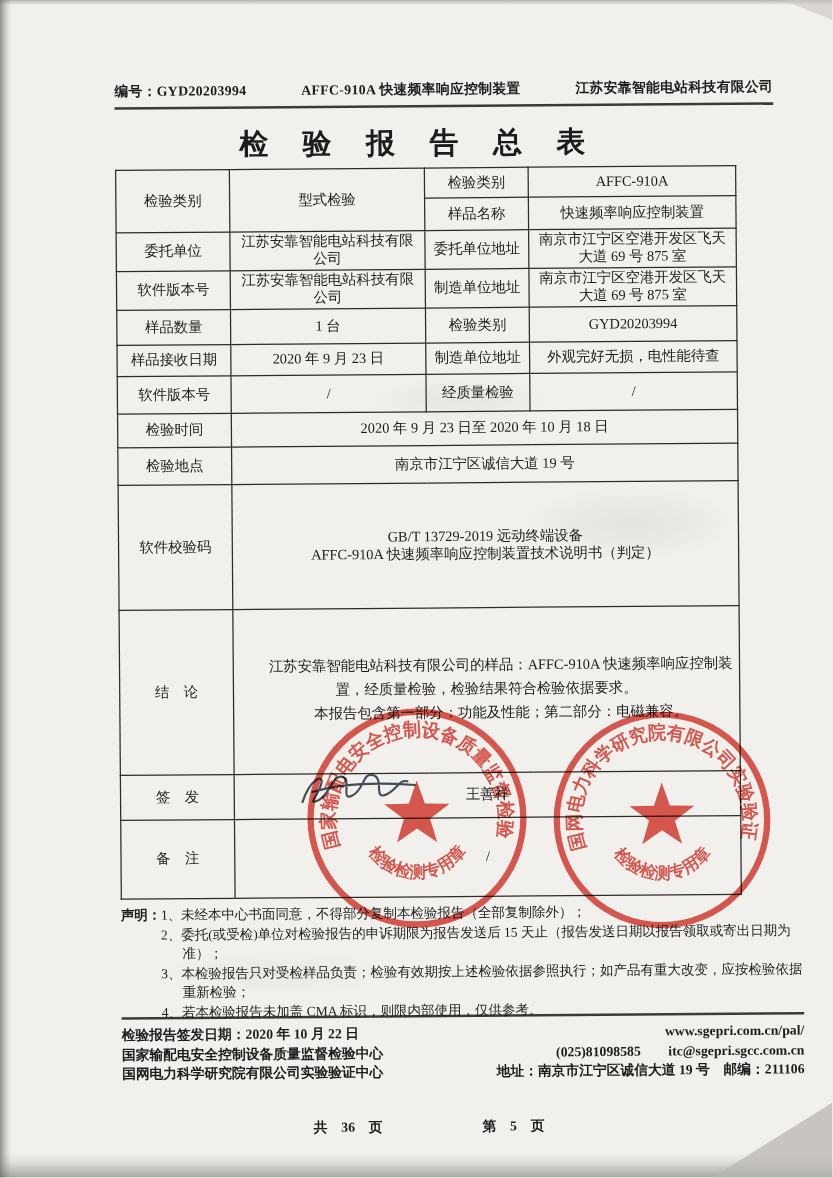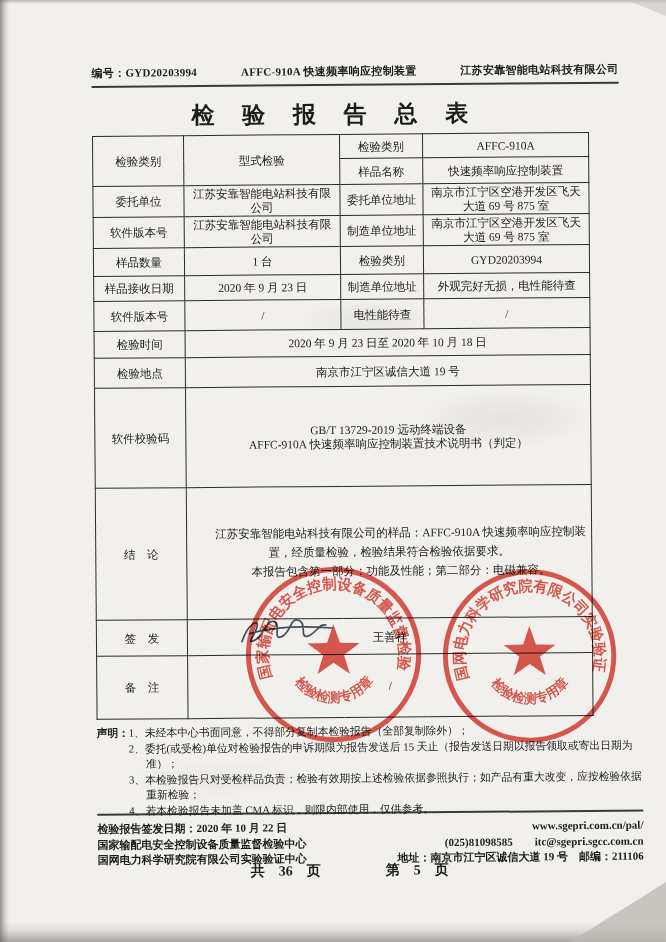--- a/index.html
+++ b/index.html
@@ -46,21 +46,21 @@
   .decl{position:absolute;left:95px;top:724px;width:546px;font-size:10.8px;line-height:15.6px;z-index:2;}
   .decl .lab{position:absolute;left:0;top:0;font-weight:600;}
   .decl .items{margin-left:32px;}
   .decl .item{padding-left:17px;text-indent:-17px;}
 
   
   .f-rule{position:absolute;left:95px;top:812px;width:546px;height:1.5px;background:#3a3a38;}
   .foot{position:absolute;left:95px;top:820px;width:546px;font-size:11px;font-weight:700;line-height:15.5px;z-index:2;}
   .foot .cols{display:flex;justify-content:space-between;}
   .foot .rcol{text-align:right;}
-  .pg{position:absolute;top:862px;font-size:14px;font-weight:700;z-index:2;}
+  .pg{position:absolute;top:894px;font-size:11px;font-weight:700;z-index:2;}
   .pg-total{left:248px;}
   .pg-cur{left:383px;}
 </style>
 </head>
 <body>
 
 <div class="tilt">
 
   <div class="smudge sm1"></div>
   <div class="smudge sm2"></div>
@@ -113,21 +113,21 @@
     </tr>
     <tr style="height:25px">
       <td>样品接收日期</td>
       <td>2020 年 9 月 23 日</td>
       <td>制造单位地址</td>
       <td>外观完好无损，电性能待查</td>
     </tr>
     <tr style="height:30px">
       <td>软件版本号</td>
       <td>/</td>
-      <td>电性能待查</td>
+      <td>经质量检验</td>
       <td>/</td>
     </tr>
     <tr style="height:27px">
       <td>检验时间</td>
       <td colspan="3">2020 年 9 月 23 日至 2020 年 10 月 18 日</td>
     </tr>
     <tr style="height:30px">
       <td>检验地点</td>
       <td colspan="3">南京市江宁区诚信大道 19 号</td>
     </tr>

